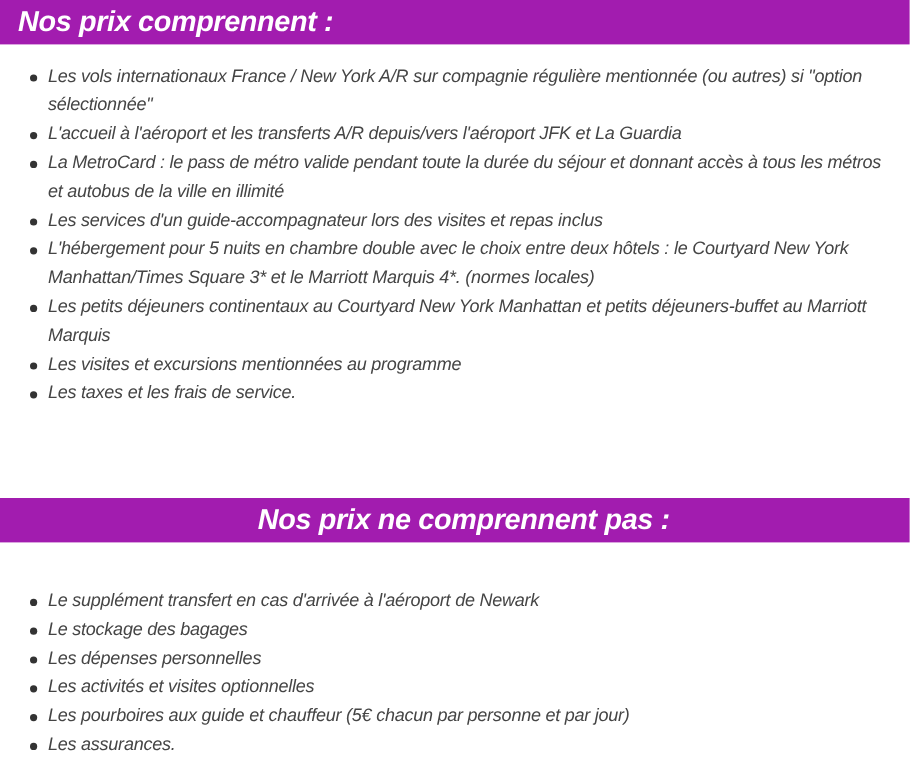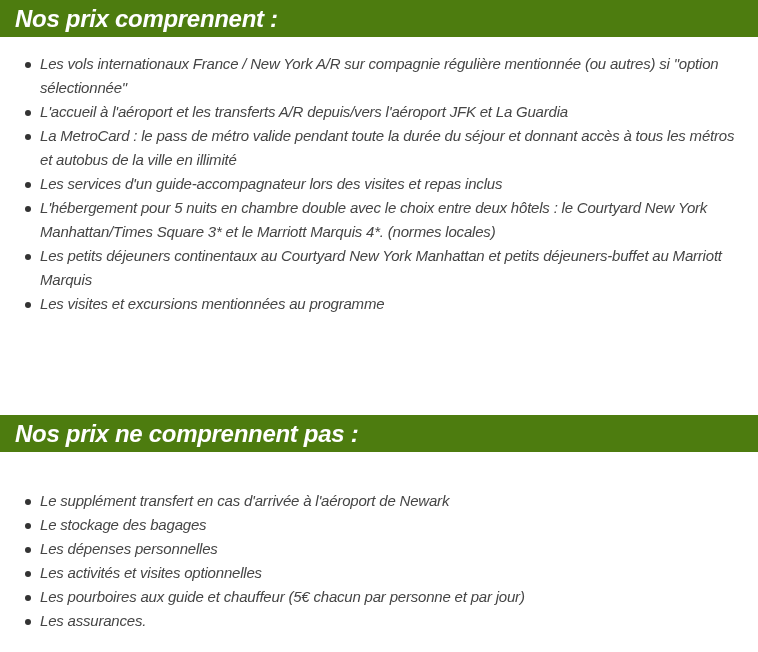--- a/index.html
+++ b/index.html
@@ -1,19 +1,19 @@
 <!DOCTYPE html>
 <html><head>
 <meta charset="utf-8">
 <style>
   html, body { margin: 0; padding: 0; background: #ffffff; }
   body { width: 758px; height: 652px; overflow: hidden; position: relative; font-family: "Liberation Sans", "DejaVu Sans", sans-serif; }
   .bar {
     position: absolute; left: 0; width: 758px; height: 37px;
-    background: #4d7c0f; color: #ffffff;
+    background: #a21caf; color: #ffffff;
     font-style: italic; font-weight: bold; font-size: 24px; line-height: 37px;
     padding-left: 15px; box-sizing: border-box; letter-spacing: -0.3px;
   }
   ul.list {
     position: absolute; left: 0; margin: 0; padding: 0 0 0 40px; width: 700px;
     list-style: none; color: #454545; font-style: italic; font-size: 15px; line-height: 24px;
   }
   ul.list li { position: relative; letter-spacing: -0.2px; }
   ul.list li::before {
     content: ""; position: absolute; left: -15px; top: 10px;
@@ -25,23 +25,24 @@
 
 <div class="bar" style="top:0;">Nos prix comprennent :</div>
 <ul class="list" style="top:52px;">
   <li>Les vols internationaux France / New York A/R sur compagnie régulière mentionnée (ou autres) si "option sélectionnée"</li>
   <li>L'accueil à l'aéroport et les transferts A/R depuis/vers l'aéroport JFK et La Guardia</li>
   <li>La MetroCard : le pass de métro valide pendant toute la durée du séjour et donnant accès à tous les métros et autobus de la ville en illimité</li>
   <li>Les services d'un guide-accompagnateur lors des visites et repas inclus</li>
   <li>L'hébergement pour 5 nuits en chambre double avec le choix entre deux hôtels : le Courtyard New York Manhattan/Times Square 3* et le Marriott Marquis 4*. (normes locales)</li>
   <li>Les petits déjeuners continentaux au Courtyard New York Manhattan et petits déjeuners-buffet au Marriott Marquis</li>
   <li>Les visites et excursions mentionnées au programme</li>
+  <li>Les taxes et les frais de service.</li>
 </ul>
 
-<div class="bar" style="top:415px;">Nos prix ne comprennent pas :</div>
+<div class="bar" style="top:415px;text-align:center;">Nos prix ne comprennent pas :</div>
 <ul class="list" style="top:489px;">
   <li>Le supplément transfert en cas d'arrivée à l'aéroport de Newark</li>
   <li>Le stockage des bagages</li>
   <li>Les dépenses personnelles</li>
   <li>Les activités et visites optionnelles</li>
   <li>Les pourboires aux guide et chauffeur (5€ chacun par personne et par jour)</li>
   <li>Les assurances.</li>
 </ul>
 
 </body></html>

